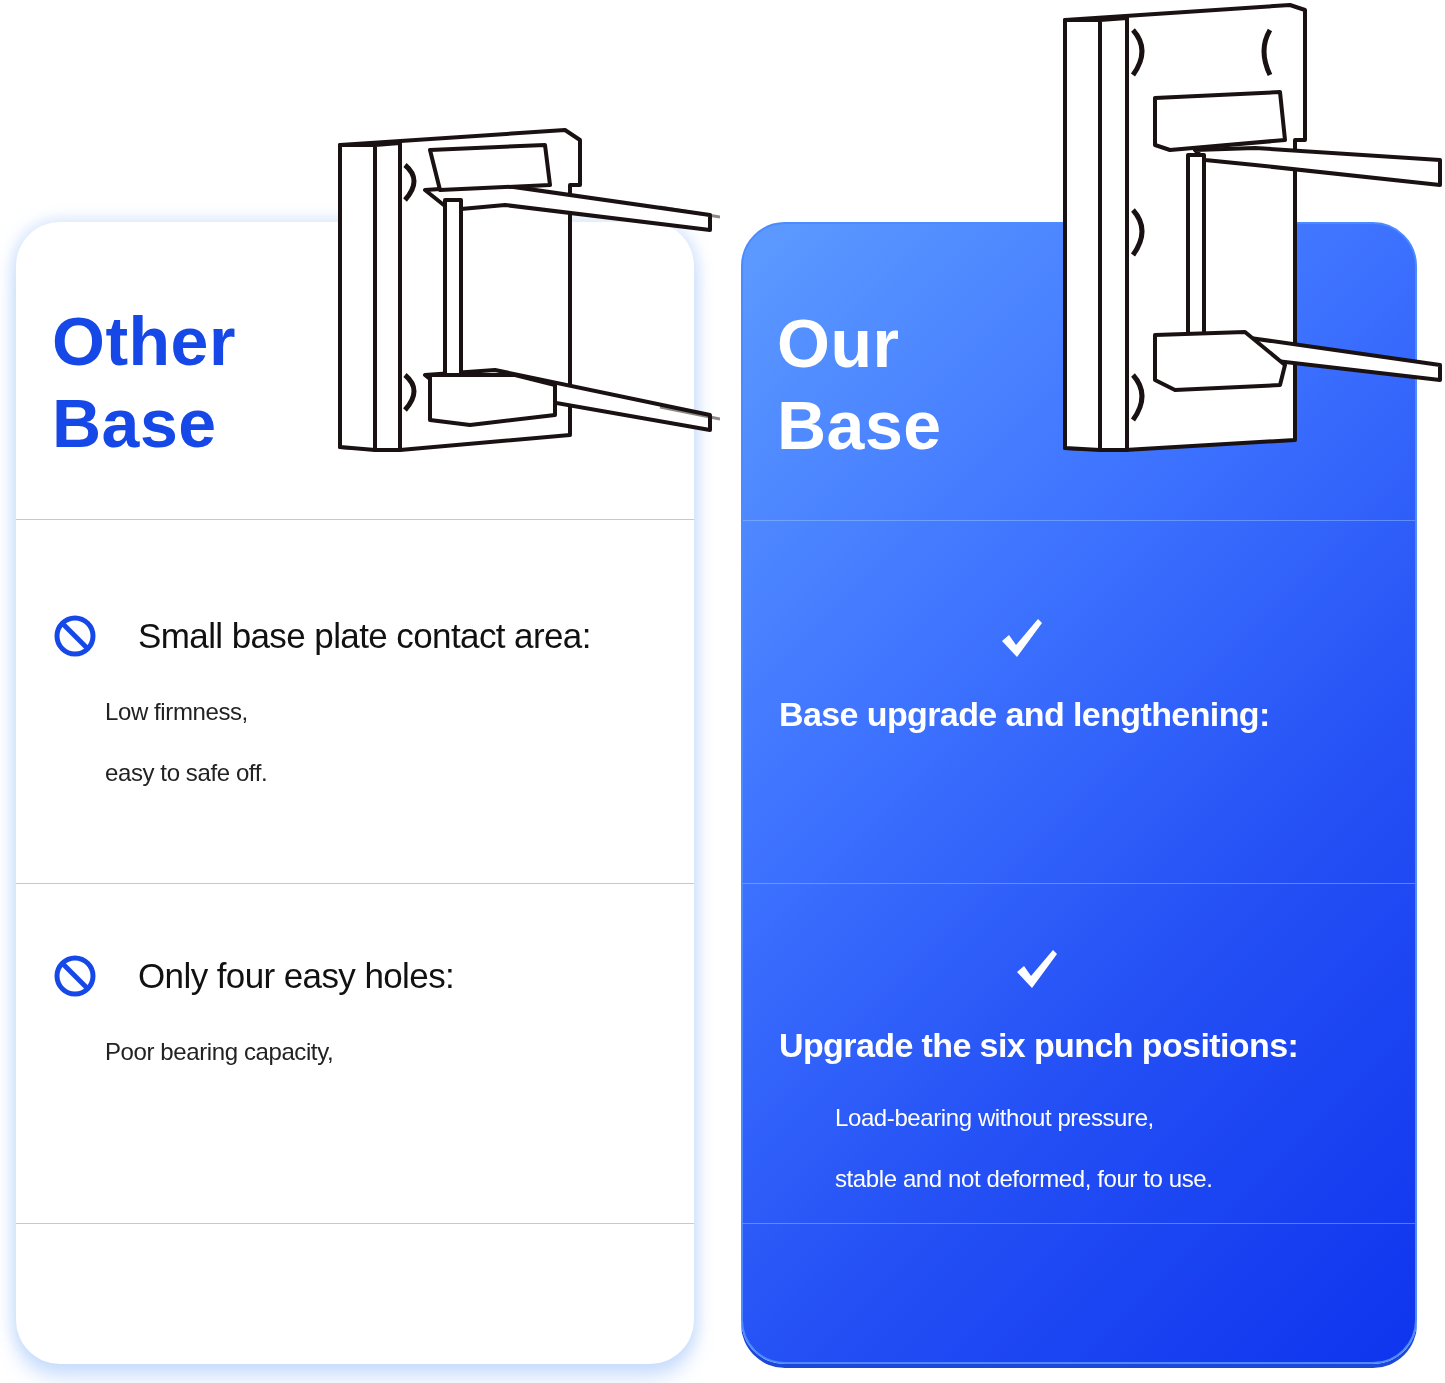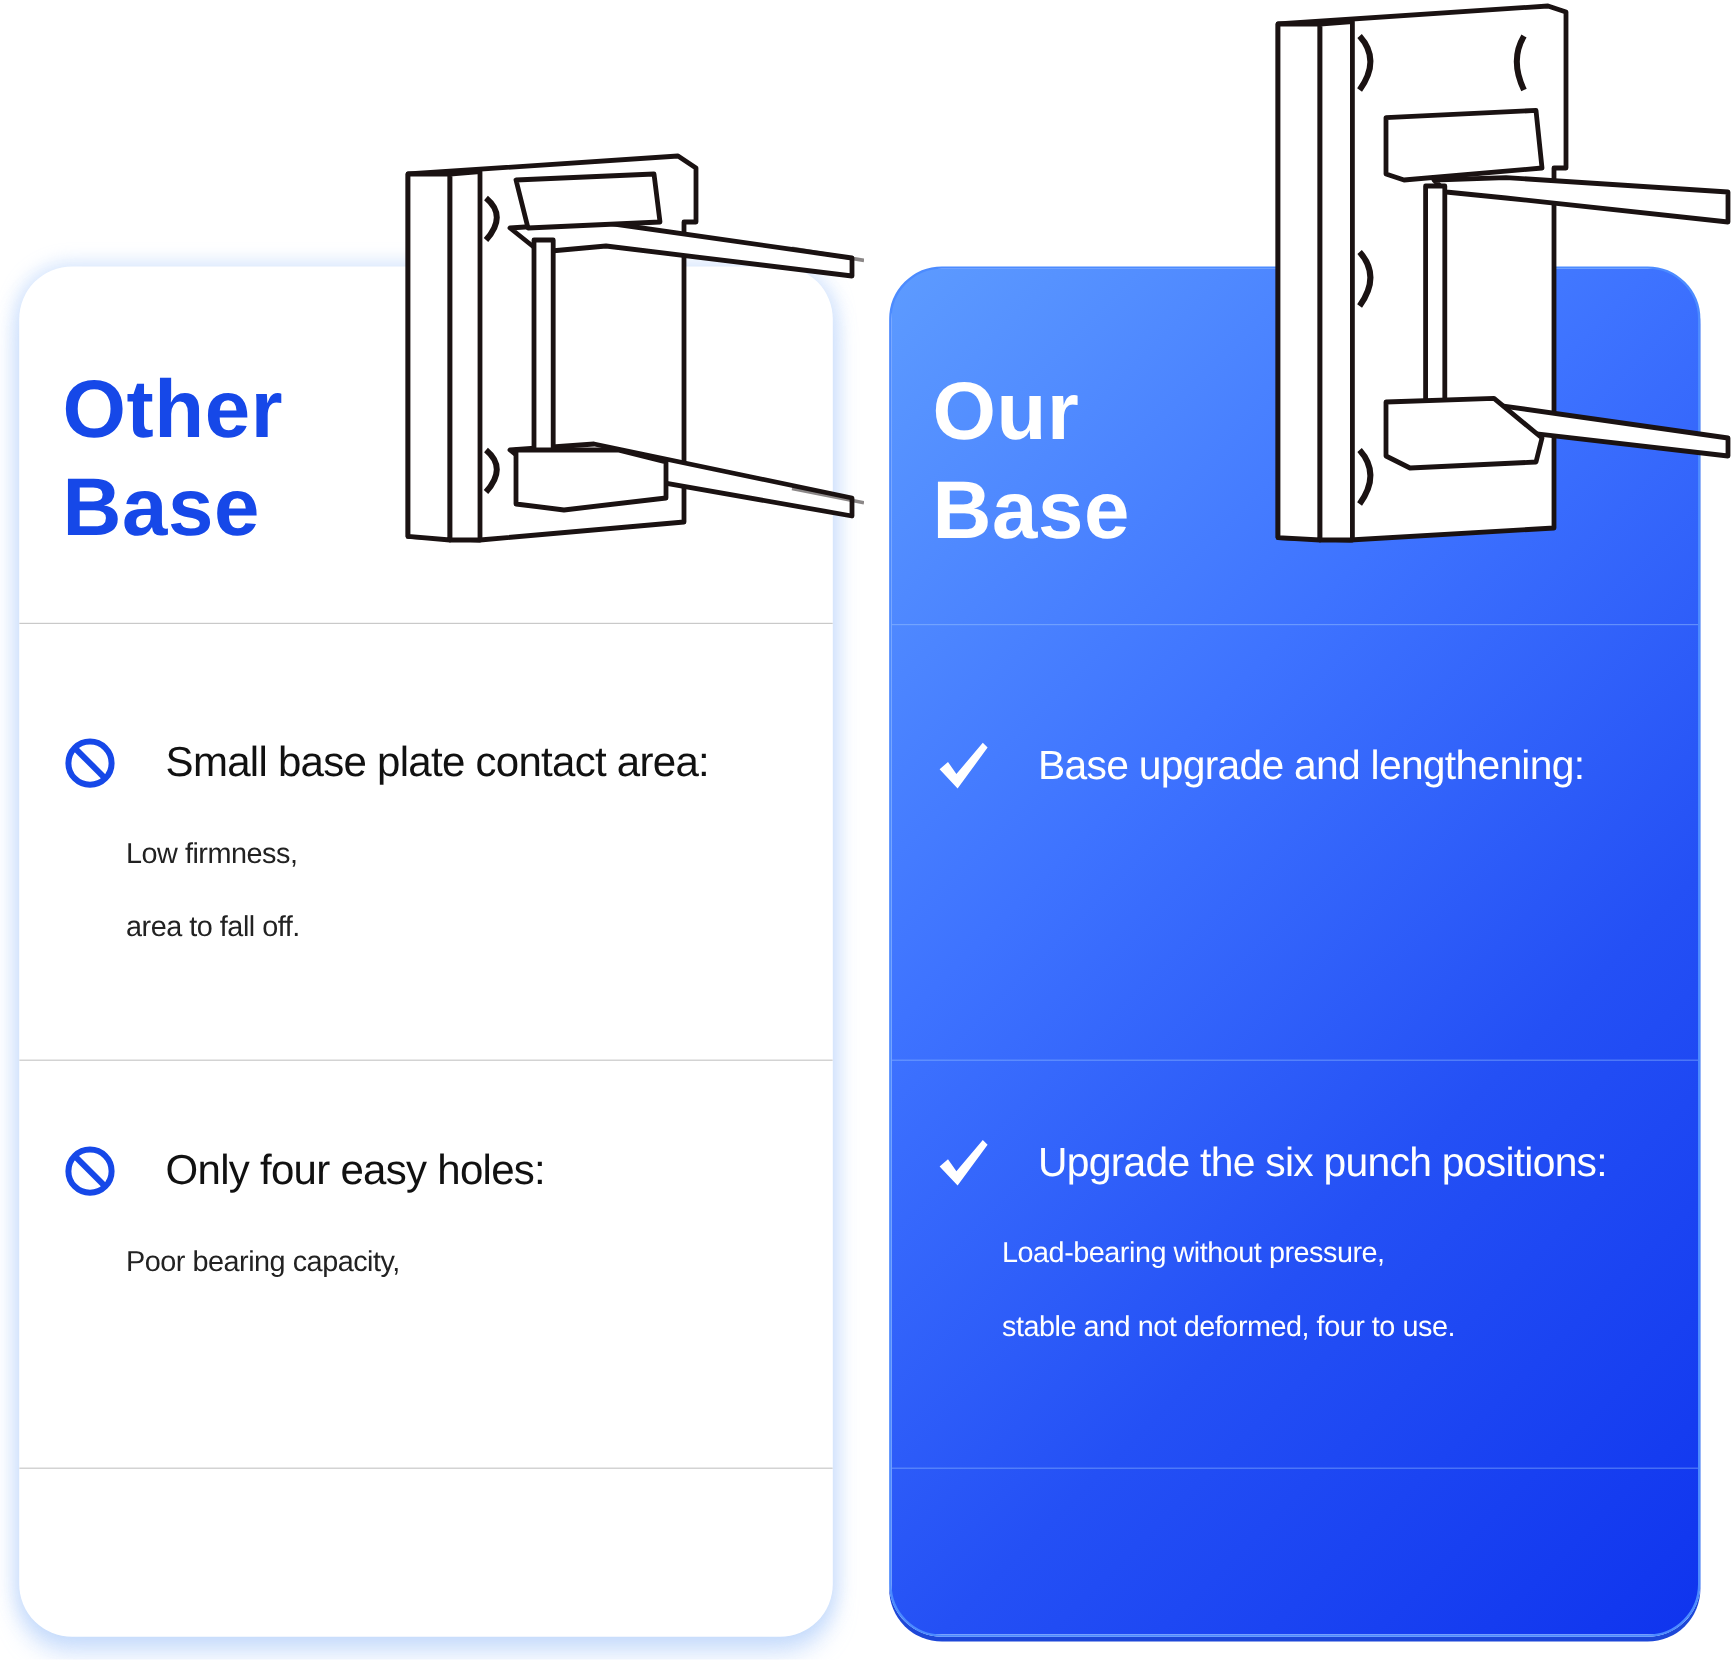--- a/index.html
+++ b/index.html
@@ -9,21 +9,21 @@
   .card-right { left:741px; width:676px; background:linear-gradient(135deg,#5d9bff 0%,#3e73ff 35%,#2450f5 65%,#0f34ee 100%); border:2px solid #4c8bff; box-shadow:0 4px 0 #1d47d8; }
   .divider { position:absolute; left:0; right:0; height:1px; }
   .card-left .divider { background:#c9c9c9; }
   .card-right .divider { background:rgba(160,200,255,0.45); }
   .title { position:absolute; left:36px; top:78px; font-size:68px; font-weight:bold; line-height:82px; letter-spacing:0.5px; }
   .card-left .title { color:#1648e8; }
   .card-right .title { color:#ffffff; left:34px; }
   .feature { position:absolute; left:36px; }
   .feat-head { display:flex; align-items:center; font-size:35px; letter-spacing:-0.6px; white-space:nowrap;gap:34px; }
   .card-left .feat-head { color:#111111; }
-  .card-right .feat-head { color:#ffffff; font-weight:normal; font-size:34px; }
+  .card-right .feat-head { color:#ffffff; font-weight:bold; font-size:34px;flex-direction:column; }
   .feat-icon { width:46px; height:46px; margin-right:6px; display:inline-flex; align-items:center; justify-content:center; }
   .feat-body { margin-left:53px; margin-top:22px; font-size:24px; line-height:61px; letter-spacing:-0.4px; }
   .card-left .feat-body { color:#222222; }
   .card-right .feat-body { color:#ffffff; margin-left:56px; }
   .bracket { position:absolute; }
 </style>
 </head>
 <body>
 
 <div class="card card-left">
@@ -38,21 +38,21 @@
       <span class="feat-icon">
         <svg width="44" height="44" viewBox="0 0 44 44">
             <circle cx="22" cy="22" r="18" fill="none" stroke="#1648e8" stroke-width="5"></circle>
             <line x1="10" y1="10" x2="34" y2="34" stroke="#1648e8" stroke-width="5"></line>
           </svg>
       </span>
       <span>Small base plate contact area:</span>
     </div>
     <div class="feat-body">
       <div>Low firmness,</div>
-      <div>area to fall off.</div>
+      <div>easy to safe off.</div>
     </div>
   </div>
 
   <div class="divider" style="top:661px"></div>
 
   <div class="feature" style="top:731px">
     <div class="feat-head">
       <span class="feat-icon">
         <svg width="44" height="44" viewBox="0 0 44 44">
             <circle cx="22" cy="22" r="18" fill="none" stroke="#1648e8" stroke-width="5"></circle>

